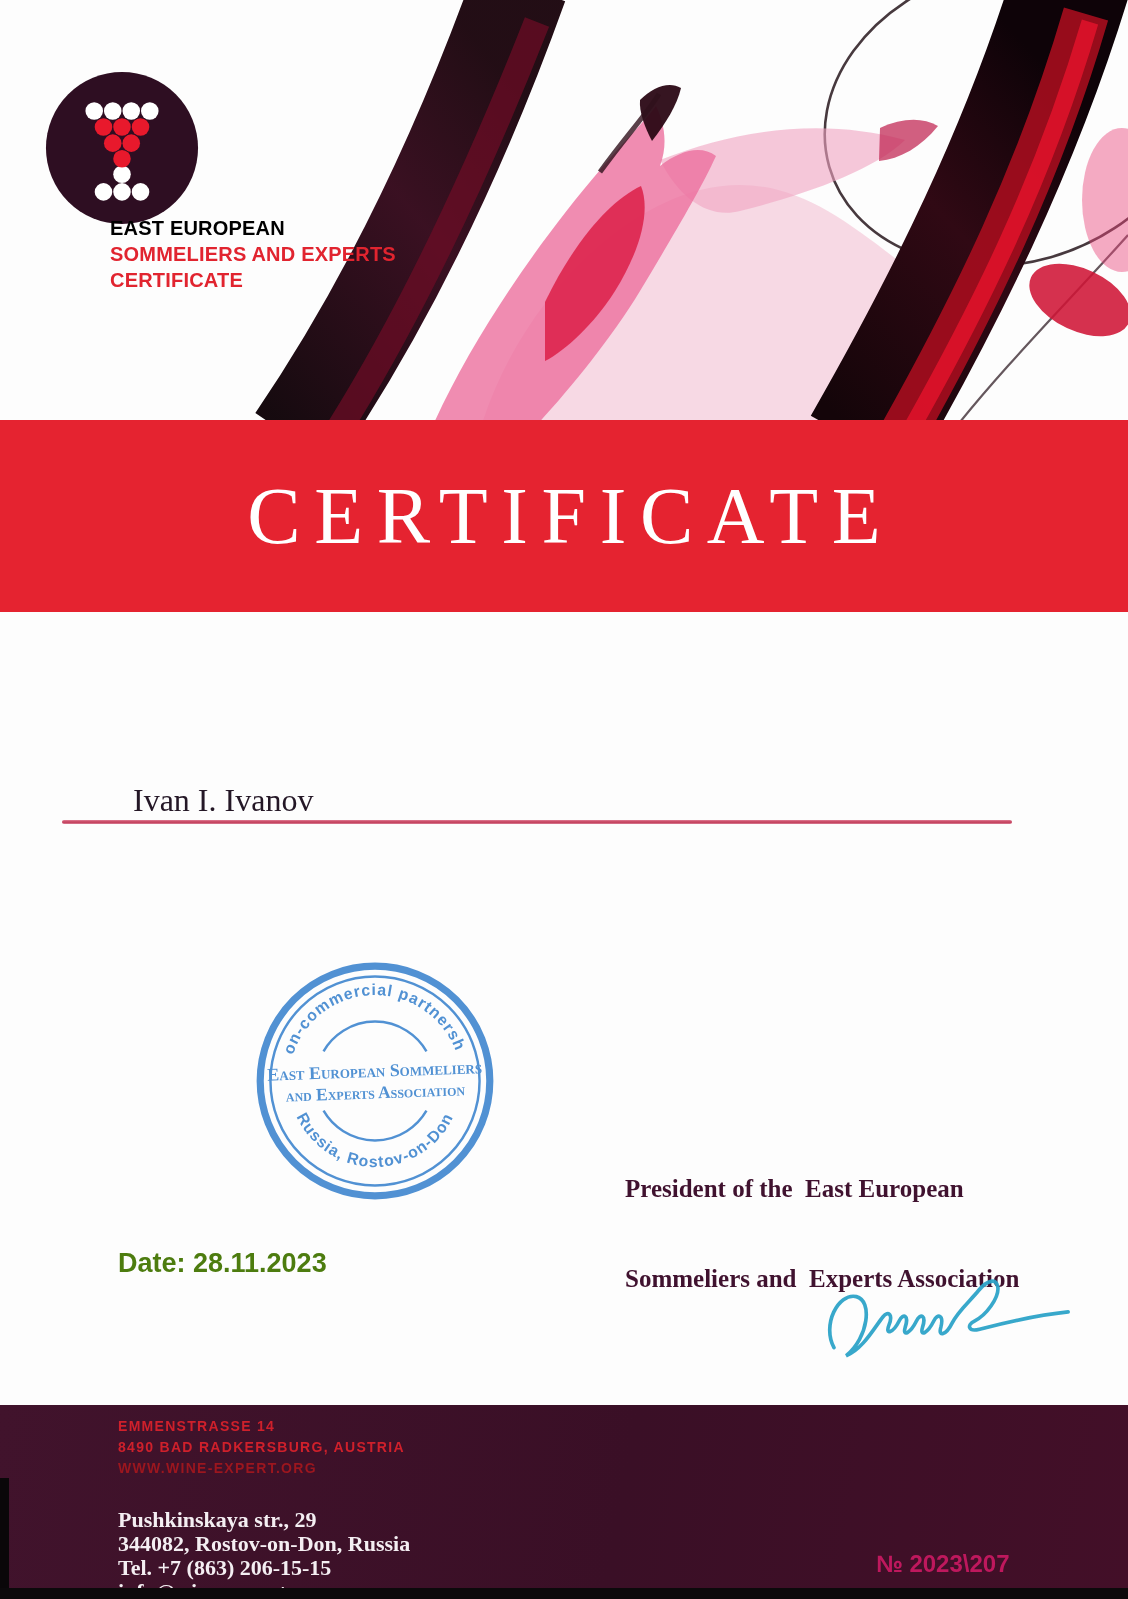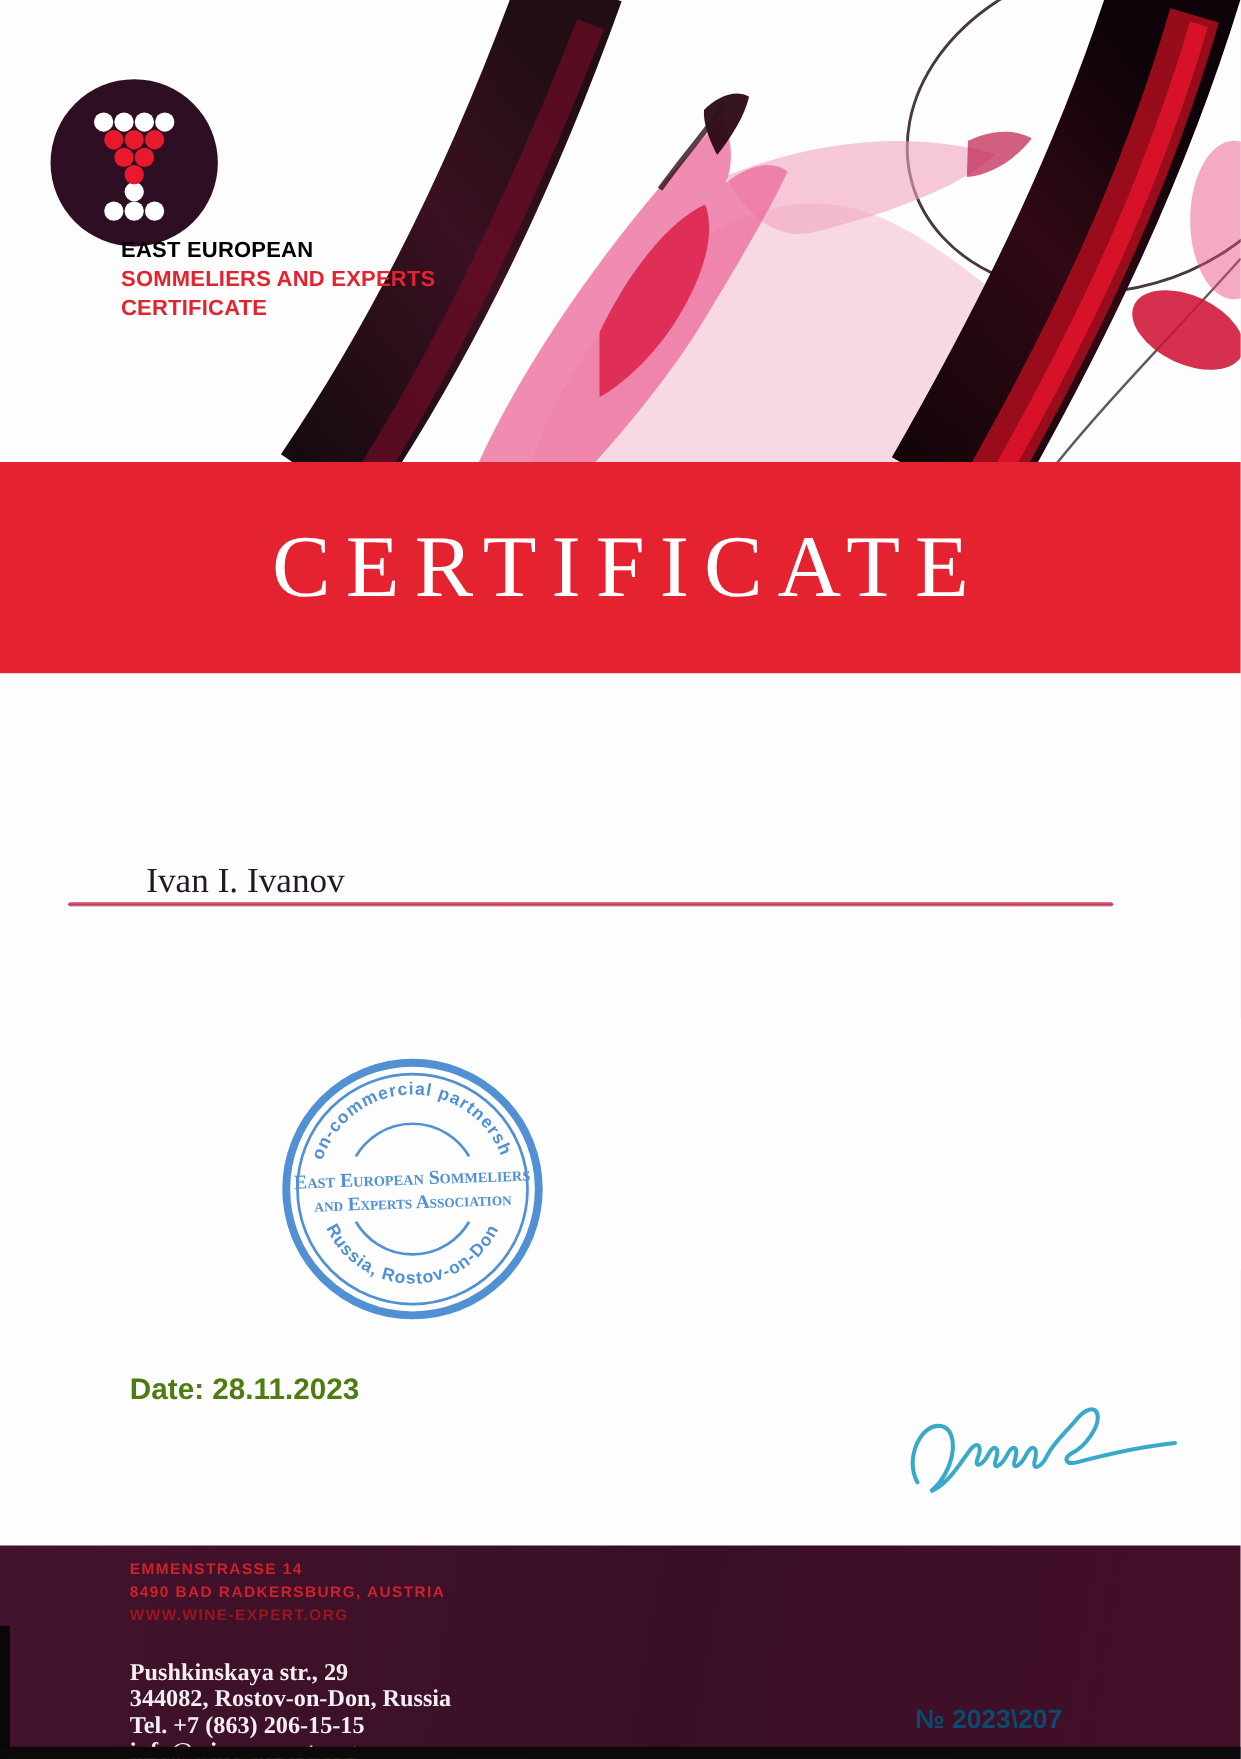--- a/index.html
+++ b/index.html
@@ -49,21 +49,21 @@
   .signature{left:812px;top:1262px;width:272px;height:112px;}
 
   
   .footer{left:0;top:1405px;width:1128px;height:194px;
     background:linear-gradient(100deg,#41132c 0%,#3a0f26 55%,#430f28 100%);}
   .f-red{left:118px;top:1416px;font-weight:bold;font-size:14px;
     letter-spacing:1.3px;line-height:21px;color:#cf202b;}
   .f-red .r3{color:#9c161e;}
   .f-white{left:118px;top:1508px;font-family:"Liberation Serif",serif;
     font-weight:bold;font-size:22px;line-height:24px;color:#f4eef2;}
-  .f-num{left:832px;top:1550px;font-weight:bold;font-size:24px;color:#0c4a6e;}
+  .f-num{left:876px;top:1550px;font-weight:bold;font-size:24px;color:#be185d;}
   .edge-left{left:0;top:1478px;width:9px;height:121px;background:#0a0709;}
   .edge-bottom{left:0;top:1588px;width:1128px;height:11px;background:#0c090b;}
 </style>
 </head>
 <body>
 
 <div class="page">
 
   <svg class="abs wine-art" viewBox="0 0 1128 421" preserveAspectRatio="none" aria-hidden="true">
     <defs>
@@ -158,20 +158,24 @@
       <text font-family="Liberation Sans, sans-serif" font-size="15.5" font-weight="bold" letter-spacing="1">
         <textPath href="#arcBottom" startOffset="50%" text-anchor="middle">Russia, Rostov-on-Don</textPath>
       </text>
       <g transform="rotate(-2 120 120)" font-family="Liberation Serif, serif" font-weight="bold" style="font-variant:small-caps" text-anchor="middle">
         <text x="120" y="116" font-size="17.5">East European Sommeliers</text>
         <text x="120" y="137" font-size="17">and Experts Association</text>
       </g>
     </g>
   </svg>
 
+  <div class="abs president">
+    <div>President of the  East European</div>
+    <div>Sommeliers and  Experts Association</div>
+  </div>
   <div class="abs date">Date: 28.11.2023</div>
 
   <svg class="abs signature" viewBox="0 0 260 110" aria-hidden="true">
     <path d="M 18 84 C 6 62 22 30 40 34 C 56 38 52 74 30 92
              C 46 86 58 64 66 54 C 72 47 76 52 72 62 C 68 72 76 70 82 58
              C 86 50 92 52 88 64 C 85 74 93 70 99 58 C 103 50 109 52 105 64
              C 102 74 110 70 116 58 C 120 50 126 52 123 64 C 120 74 128 72 134 60
              C 140 48 152 38 160 28 C 168 18 178 15 179 25 C 180 35 168 52 156 58
              C 148 62 150 69 161 66 C 188 59 218 52 248 49" fill="none" stroke="#2da3c8" stroke-width="3.6" stroke-linecap="round" opacity="0.95"></path>
   </svg>

